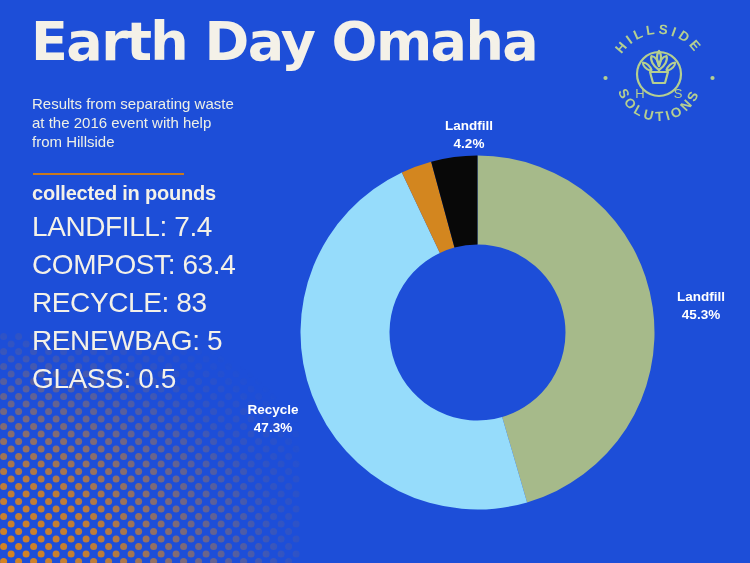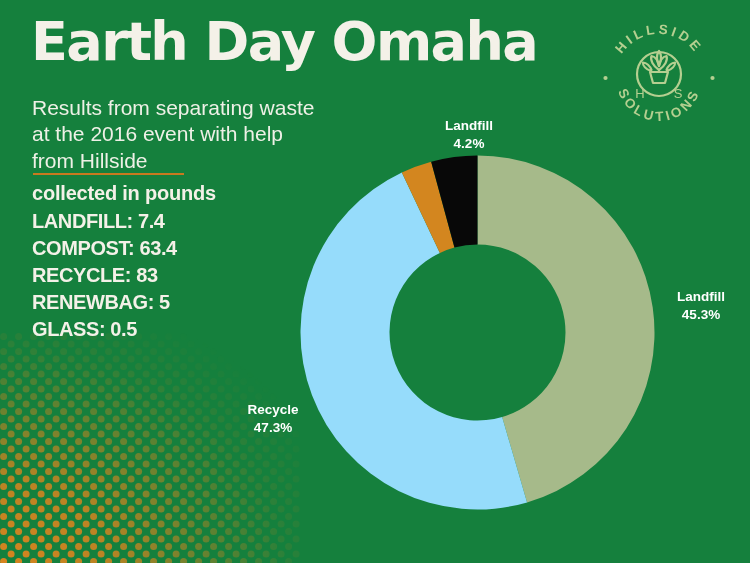--- a/index.html
+++ b/index.html
@@ -5,21 +5,21 @@
   html, body {
     margin: 0;
     padding: 0;
     background: #0d2b19;
   }
   #poster {
     position: relative;
     width: 750px;
     height: 563px;
     overflow: hidden;
-    background: #15803d;
+    background: #1d4ed8;
     font-family: "Liberation Sans", sans-serif;
     -webkit-font-smoothing: antialiased;
   }
 
   
   .halftone {
     position: absolute;
     left: 0;
     bottom: 0;
     width: 300px;
@@ -38,21 +38,21 @@
     letter-spacing: -1.6px;
     color: #f4f1e8;
     font-family: "DejaVu Sans", sans-serif;
     white-space: nowrap;
   }
   .subtitle {
     position: absolute;
     left: 32px;
     top: 95px;
     width: 350px;
-    font-size: 21px;
+    font-size: 15px;
     line-height: 1.26;
     color: #eef0e6;
     font-weight: normal;
   }
   .divider {
     position: absolute;
     left: 33px;
     top: 173px;
     width: 151px;
     height: 2px;
@@ -67,22 +67,22 @@
     width: 330px;
   }
   .stats-header {
     font-size: 20px;
     font-weight: bold;
     color: #f4f1e8;
     letter-spacing: -0.2px;
     margin-bottom: 3px;
   }
   .stat-row {
-    font-size: 20px;
-    font-weight: bold;
+    font-size: 28px;
+    font-weight: normal;
     color: #f4f1e8;
     letter-spacing: -0.4px;
     line-height: 1.355;
     white-space: nowrap;
   }
 
   
   .logo {
     position: absolute;
     left: 595px;

